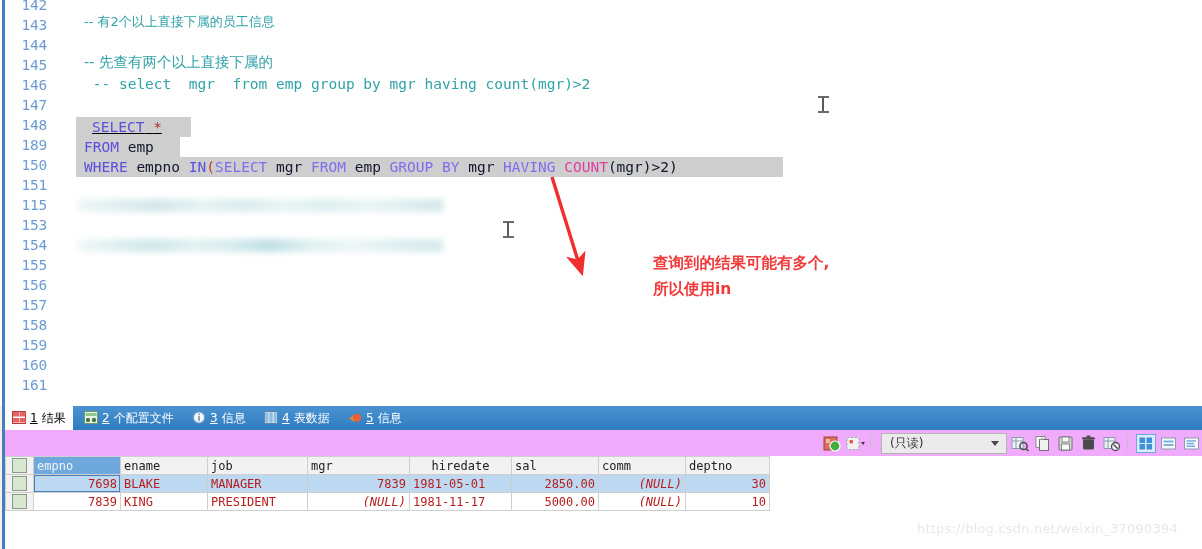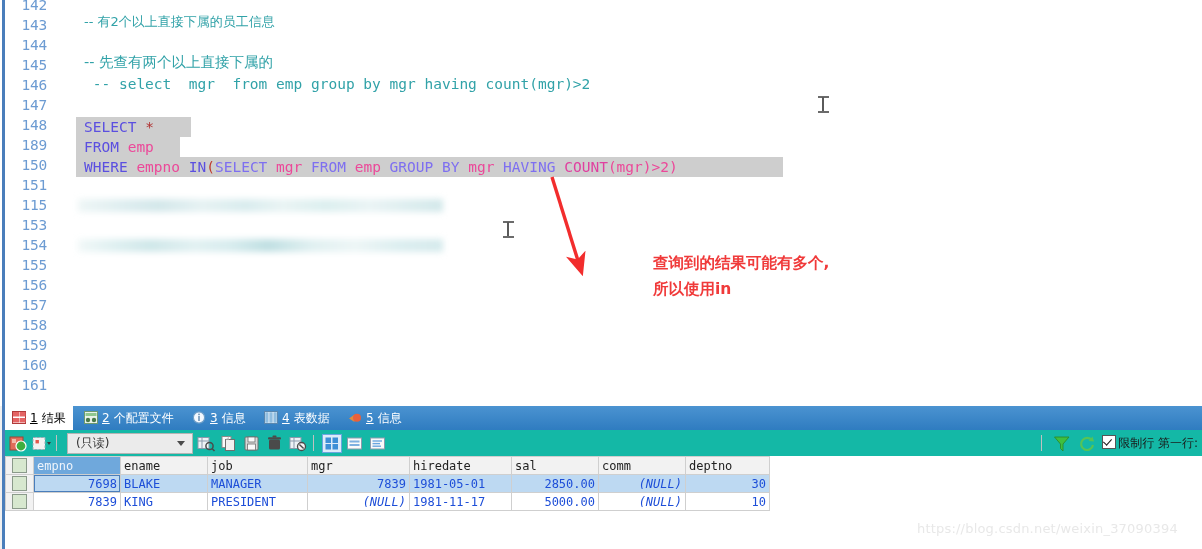--- a/index.html
+++ b/index.html
@@ -52,21 +52,21 @@
     left: 0;
     white-space: pre;
     font-family: "DejaVu Sans Mono", monospace;
     font-size: 14.5px;
     line-height: 20px;
     height: 20px;
   }
   .cm { color: #31a2a8; }
   .kw { color: #5b4fe0; }
   .kw2 { color: #7e6ff0; }
-  .id { color: #ec4899; }
+  .id { color: #0f172a; }
   .punct-red { color: #c0392b; }
   .star { color: #b03030; }
   .fn { color: #e040a0; }
 
   
   .sel-block {
     position: absolute;
     background: #cecece;
   }
 
@@ -144,21 +144,21 @@
     color: #000000;
   }
   .tab .tnum { text-decoration: underline; }
   .tab-ico { width: 14px; height: 14px; position: relative; flex: none; }
 
   
   #rtoolbar {
     position: absolute;
     left: 5px; top: 24px;
     width: 1197px; height: 26px;
-    background: #14b8a6;
+    background: #f0abfc;
     border-bottom: 1px solid #d4d4d4;
     display: flex; align-items: center; justify-content: flex-end;
   }
   .tb-ico {
     width: 20px; height: 19px;
     margin-left: 3px;
     position: relative; flex: none;
   }
   .tb-sep {
     width: 1px; height: 16px; background: #c0c0c0;
@@ -223,21 +223,21 @@
     font-family: "DejaVu Sans Mono", monospace;
     font-size: 12px;
   }
   table.rtable th, table.rtable td {
     border: 1px solid #cfcfcf;
     height: 17px;
     padding: 0 3px;
     white-space: nowrap;
     overflow: hidden;
     font-weight: normal;
-    color: #1d4ed8;
+    color: #b91c1c;
   }
   table.rtable th {
     background: #f2f2f2;
     text-align: left;
     color: #222;
   }
   table.rtable th.hsel {
     background: #6fa8dc;
     color: #eef4fb;
   }
@@ -297,21 +297,21 @@
   <div id="code-area">
 
     <div class="sel-block" style="left:20px; top:117px; width:115px; height:20px;"></div>
     <div class="sel-block" style="left:20px; top:137px; width:104px; height:20px;"></div>
     <div class="sel-block" style="left:20px; top:157px; width:707px; height:20px;"></div>
 
     <div class="code-line cm" style="left:28px; top:12px; font-family:'DejaVu Sans', sans-serif; font-size:13px;">-- 有2个以上直接下属的员工信息</div>
     <div class="code-line cm" style="left:28px; top:52px; font-family:'DejaVu Sans', sans-serif; font-size:14.5px;">-- 先查有两个以上直接下属的</div>
     <div class="code-line cm" style="left:28px; top:74px;"> -- select  mgr  from emp group by mgr having count(mgr)&gt;2</div>
 
-    <div class="code-line" id="l148" style="left:28px; top:117px;"><span class="kw">SELECT</span><span class="id"> </span><span class="star">*</span></div>
+    <div class="code-line" id="l148" style="left:36px; top:117px;text-decoration:underline;"><span class="kw">SELECT</span><span class="id"> </span><span class="star">*</span></div>
     <div class="code-line" id="l149" style="left:28px; top:137px;"><span class="kw">FROM</span><span class="id"> emp</span></div>
     <div class="code-line" id="l150" style="left:28px; top:157px;"><span class="kw">WHERE</span><span class="id"> empno </span><span class="kw">IN</span><span class="punct-red">(</span><span class="kw2">SELECT</span><span class="id"> mgr </span><span class="kw2">FROM</span><span class="id"> emp </span><span class="kw2">GROUP</span><span class="id"> </span><span class="kw2">BY</span><span class="id"> mgr </span><span class="kw2">HAVING</span><span class="id"> </span><span class="fn">COUNT</span><span class="id">(mgr)&gt;2)</span></div>
 
     <div class="blur-strip" style="left:22px; top:199px; width:365px; height:13px;
                 background:linear-gradient(90deg,#eef6f6 0%,#dfeef0 12%,#d3e7ea 22%,#e6f2f3 34%,#d9ecee 46%,#e9f4f4 56%,#dcefef 68%,#eaf4f5 80%,#d2e8ea 100%);"></div>
     <div class="blur-strip" style="left:22px; top:239px; width:365px; height:13px;
                 background:linear-gradient(90deg,#f1f8f8 0%,#dff0f1 10%,#cfe7e9 20%,#e2f1f2 32%,#d7ecee 42%,#bfdfe2 52%,#e0f0f1 64%,#edf6f6 76%,#dceef0 88%,#d5eaec 100%);"></div>
 
     <div class="ibeam" style="left:762px; top:96px;">
         <i></i>
@@ -464,50 +464,34 @@
     </div>
     <div class="tb-ico">
       <svg width="20" height="19" viewBox="0 0 20 19">
         <rect x="2.5" y="4" width="14" height="11" fill="#fafafa" stroke="#8b9bad" stroke-width="1"></rect>
         <line x1="4.5" y1="7" x2="14" y2="7" stroke="#6aa6e0" stroke-width="1.4"></line>
         <line x1="4.5" y1="9.6" x2="12" y2="9.6" stroke="#6aa6e0" stroke-width="1.4"></line>
         <line x1="4.5" y1="12.2" x2="13" y2="12.2" stroke="#6aa6e0" stroke-width="1.4"></line>
       </svg>
     </div>
 
-    <div id="tb-right">
-      <div class="tb-sep"></div>
-      <div class="tb-ico" style="margin-left:0;">
-        <svg width="20" height="19" viewBox="0 0 20 19">
-          <path d="M2.5 3 L17 3 L11 10 L11 17 L8.5 14.5 L8.5 10 Z" fill="#3fbf3f" stroke="#2a8c2a" stroke-width="0.9"></path>
-        </svg>
-      </div>
-      <div class="tb-ico" style="margin-left:0;">
-        <svg width="20" height="19" viewBox="0 0 20 19">
-          <path d="M15 6.5 A6 6 0 1 0 16 11" fill="none" stroke="#56c456" stroke-width="2.2"></path>
-          <path d="M15.5 2.5 L17 7.5 L11.8 7 Z" fill="#56c456"></path>
-        </svg>
-      </div>
-      <span id="limit-label"><span class="cbox"></span><span>限制行</span>
-        <span>第一行:</span></span>
-    </div>
   </div>
 
   <div id="grid">
     <table class="rtable">
       <thead>
           <tr id="thead-row">
         <th class="ckcol">
           <span class="rowcheck"></span>
         </th>
       <th class="hsel" style="width: 80px;">empno</th>
             <th style="width: 80px; margin-top: 20px;">ename</th>
             <th style="width: 93px;">job</th>
             <th style="width: 95px;">mgr</th>
-            <th style="width: 95px;">hiredate</th>
+            <th style="width: 95px; text-align: center;">hiredate</th>
             <th style="width: 80px;">sal</th>
             <th style="width: 80px;">comm</th>
             <th style="width: 77px;">deptno</th>
           </tr>
         </thead>
       <tbody id="tbody">
           <tr class="rowsel">
             <td class="ckcol">
               <span class="rowcheck"></span>
             </td>

